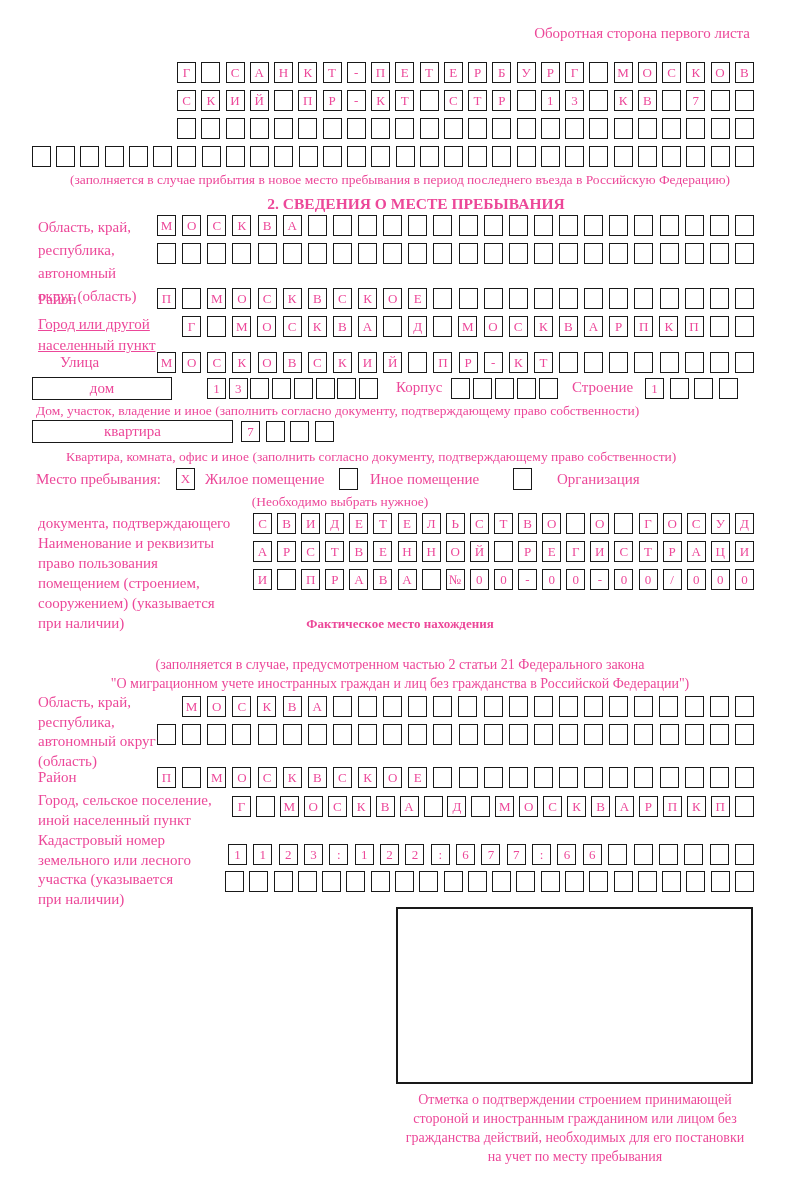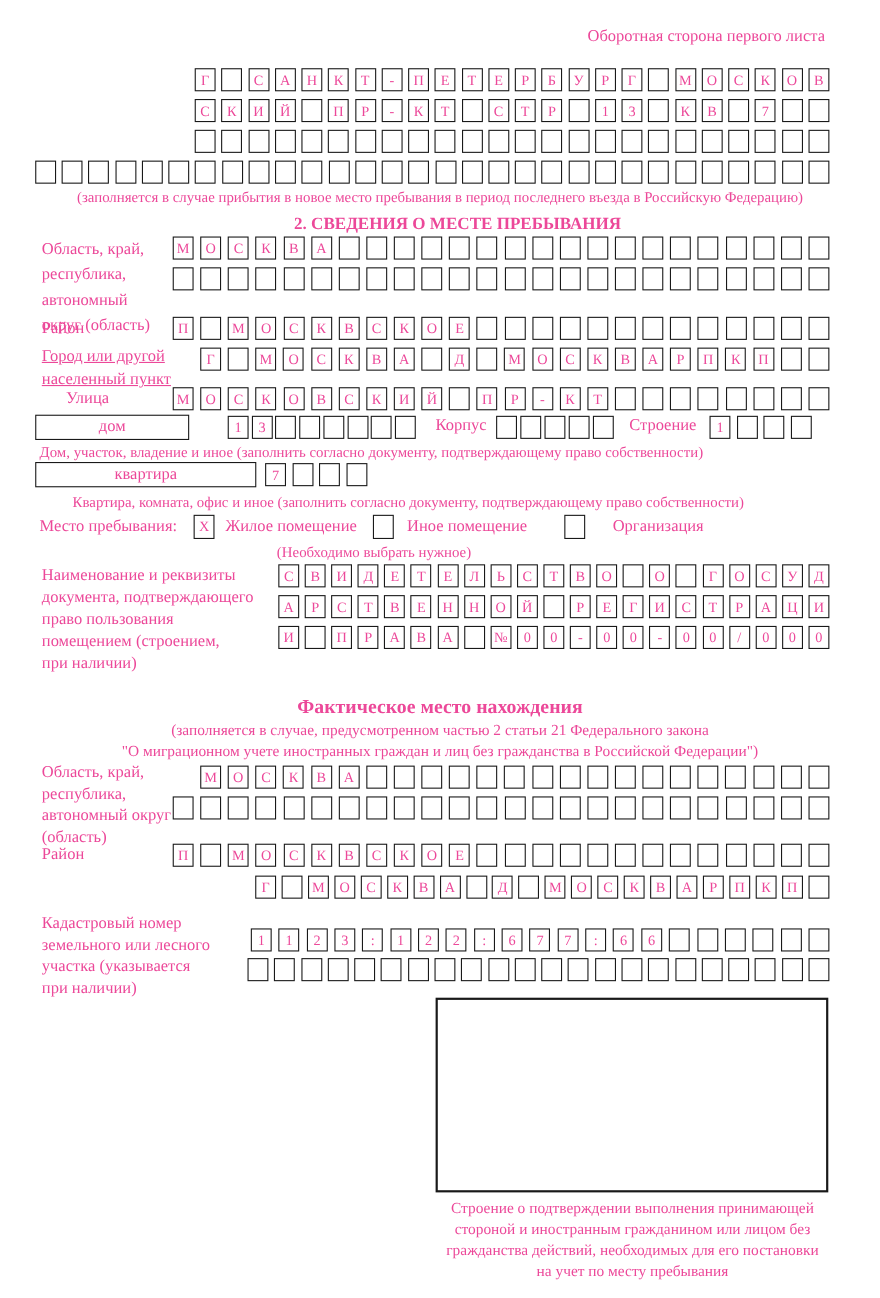--- a/index.html
+++ b/index.html
@@ -329,24 +329,25 @@
   <div class="abs txt" style="left:36px;top:468px;text-align:center;">Место пребывания:</div>
   <span class="chk abs" style="left:176px;top:468px;">X</span>
   <div class="abs txt" style="left:205px;top:468px;">Жилое помещение</div>
   <span class="chk abs" style="left:339px;top:468px;"></span>
   <div class="abs txt" style="left:370px;top:468px;">Иное помещение</div>
   <span class="chk abs" style="left:513px;top:468px;"></span>
   <div class="abs txt" style="left:557px;top:468px;">Организация</div>
   <div class="cap center" style="left:180px;top:494px;width:320px;">(Необходимо выбрать нужное)</div>
 
   <div class="lblblk" style="left:38px;top:513px;line-height:20px;">
+    <div>документа, подтверждающего</div>
     <div>Наименование и реквизиты</div>
-    <div>документа, подтверждающего</div>
     <div>право пользования</div>
     <div>помещением (строением,</div>
+    <div>сооружением) (указывается</div>
     <div>при наличии)</div>
   </div>
   <div class="cellrow" style="left:253px;top:513px;width:501px;">
       <span class="cell">С</span>
       <span class="cell">В</span>
       <span class="cell">И</span>
       <span class="cell">Д</span>
       <span class="cell">Е</span>
       <span class="cell">Т</span>
       <span class="cell">Е</span>
@@ -405,21 +406,21 @@
       <span class="cell">0</span>
       <span class="cell">-</span>
       <span class="cell">0</span>
       <span class="cell">0</span>
       <span class="cell">/</span>
       <span class="cell">0</span>
       <span class="cell">0</span>
       <span class="cell">0</span>
     </div>
 
-  <div class="abs bold center" style="left:0;top:632px;width:800px;font-size:18px;">Фактическое место нахождения</div>
+  <div class="abs bold center" style="left:0;top:616px;width:800px;font-size:13px;">Фактическое место нахождения</div>
   <div class="cap center" style="left:0;top:657px;width:800px;font-size:14px;">(заполняется в случае, предусмотренном частью 2 статьи 21 Федерального закона</div>
   <div class="cap center" style="left:0;top:676px;width:800px;font-size:14px;">"О миграционном учете иностранных граждан и лиц без гражданства в Российской Федерации")</div>
 
   <div class="lblblk tight" style="left:38px;top:693px;">
     <div>Область, край,</div>
     <div>республика,</div>
     <div>автономный округ</div>
     <div>(область)</div>
   </div>
   <div class="cellrow" style="left:182px;top:696px;width:572px;">
@@ -495,20 +496,24 @@
       <span class="cell"></span>
       <span class="cell"></span>
       <span class="cell"></span>
       <span class="cell"></span>
       <span class="cell"></span>
       <span class="cell"></span>
       <span class="cell"></span>
       <span class="cell"></span>
     </div>
 
+  <div class="lblblk tight" style="left:38px;top:791px;">
+    <div>Город, сельское поселение,</div>
+    <div>иной населенный пункт</div>
+  </div>
   <div class="cellrow" style="left:232px;top:796px;width:522px;">
       <span class="cell">Г</span>
       <span class="cell"></span>
       <span class="cell">М</span>
       <span class="cell">О</span>
       <span class="cell">С</span>
       <span class="cell">К</span>
       <span class="cell">В</span>
       <span class="cell">А</span>
       <span class="cell"></span>
@@ -576,19 +581,19 @@
       <span class="cell"></span>
       <span class="cell"></span>
       <span class="cell"></span>
       <span class="cell"></span>
       <span class="cell"></span>
       <span class="cell"></span>
     </div>
 
   <div class="markbox" style="left:396px;top:907px;width:357px;height:177px;"></div>
   <div class="capblock" style="left:365px;top:1090px;width:420px;">
-    <div>Строение о подтверждении выполнения принимающей</div>
+    <div>Отметка о подтверждении строением принимающей</div>
     <div>стороной и иностранным гражданином или лицом без</div>
     <div>гражданства действий, необходимых для его постановки</div>
     <div>на учет по месту пребывания</div>
   </div>
 
 </div>
 
 </body></html>

